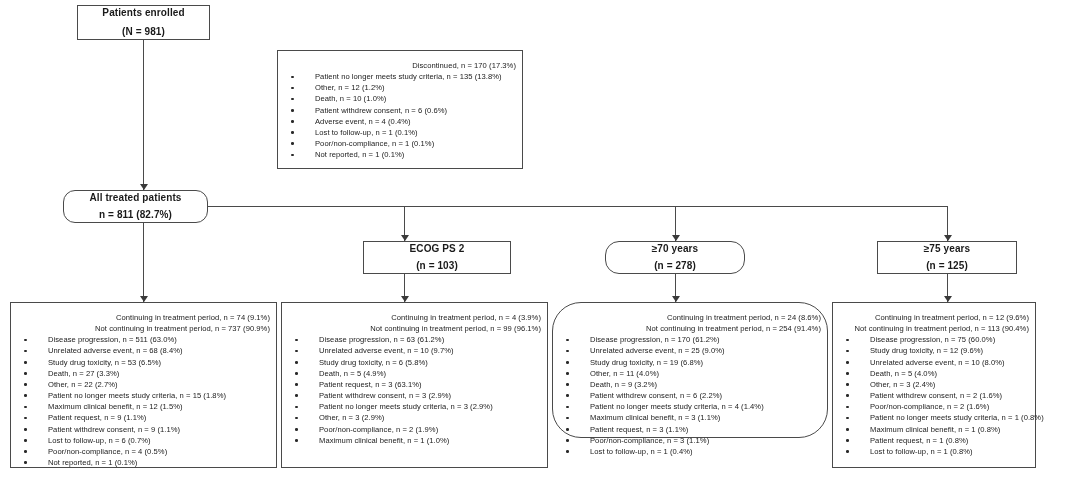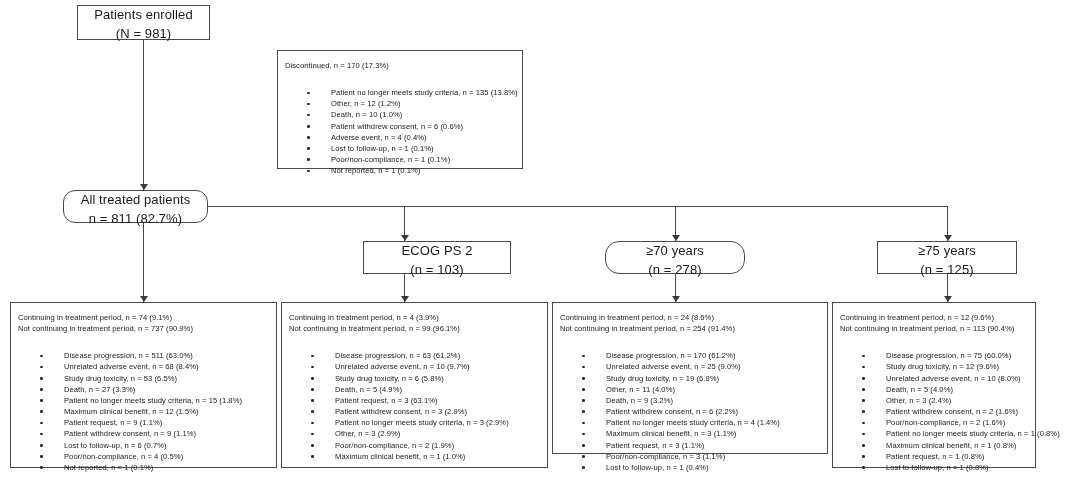--- a/index.html
+++ b/index.html
@@ -21,39 +21,41 @@
   .box {
     position: absolute;
     border: 1px solid #4a4a4a;
     background: #ffffff;
     box-sizing: border-box;
   }
   .node-box {
     display: flex;
     flex-direction: column;
     align-items: center;
-    justify-content: flex-start;
+    justify-content: space-between;
     text-align: center;
-    font-size: 13px;
+    font-size: 10px;
     line-height: 1.45;
     letter-spacing: .1px;
+    font-weight: bold;
   }
   .node-box div { white-space: nowrap; }
   .detail-box {
     padding: 9px 6px 5px 7px;
     font-size: 7.6px;
     line-height: 1.47;
   }
   .detail-head {
     white-space: nowrap;
     letter-spacing: .05px;
+    text-align: right;
   }
   ul.detail-list {
     list-style: none;
-    margin: 16px;
+    margin: 0;
     padding: 0;
   }
   ul.detail-list li {
     position: relative;
     padding-left: 30px;
     white-space: nowrap;
     letter-spacing: .05px;
   }
   ul.detail-list li::before {
     content: "";
@@ -152,20 +154,21 @@
   <div class="arrow" style="left:943.5px; top:296px;"></div>
 
   <div class="box detail-box" style="left:10px; top:302px; width:267px; height:166px;">
     <div class="detail-head">Continuing in treatment period, n = 74 (9.1%)</div>
     <div class="detail-head">Not continuing in treatment period, n = 737 (90.9%)</div>
     <ul class="detail-list">
       <li>Disease progression, n = 511 (63.0%)</li>
       <li>Unrelated adverse event, n = 68 (8.4%)</li>
       <li>Study drug toxicity, n = 53 (6.5%)</li>
       <li>Death, n = 27 (3.3%)</li>
+      <li>Other, n = 22 (2.7%)</li>
       <li>Patient no longer meets study criteria, n = 15 (1.8%)</li>
       <li>Maximum clinical benefit, n = 12 (1.5%)</li>
       <li>Patient request, n = 9 (1.1%)</li>
       <li>Patient withdrew consent, n = 9 (1.1%)</li>
       <li>Lost to follow-up, n = 6 (0.7%)</li>
       <li>Poor/non-compliance, n = 4 (0.5%)</li>
       <li>Not reported, n = 1 (0.1%)</li>
     </ul>
   </div>
 
@@ -179,21 +182,21 @@
       <li>Death, n = 5 (4.9%)</li>
       <li>Patient request, n = 3 (63.1%)</li>
       <li>Patient withdrew consent, n = 3 (2.9%)</li>
       <li>Patient no longer meets study criteria, n = 3 (2.9%)</li>
       <li>Other, n = 3 (2.9%)</li>
       <li>Poor/non-compliance, n = 2 (1.9%)</li>
       <li>Maximum clinical benefit, n = 1 (1.0%)</li>
     </ul>
   </div>
 
-  <div class="box detail-box" style="left:552px; top:302px; width:276px; height:152px;">
+  <div class="box detail-box" style="left:552px; top:302px; width:276px; height:136px;border-radius:29px;">
     <div class="detail-head">Continuing in treatment period, n = 24 (8.6%)</div>
     <div class="detail-head">Not continuing in treatment period, n = 254 (91.4%)</div>
     <ul class="detail-list">
       <li>Disease progression, n = 170 (61.2%)</li>
       <li>Unrelated adverse event, n = 25 (9.0%)</li>
       <li>Study drug toxicity, n = 19 (6.8%)</li>
       <li>Other, n = 11 (4.0%)</li>
       <li>Death, n = 9 (3.2%)</li>
       <li>Patient withdrew consent, n = 6 (2.2%)</li>
       <li>Patient no longer meets study criteria, n = 4 (1.4%)</li>

